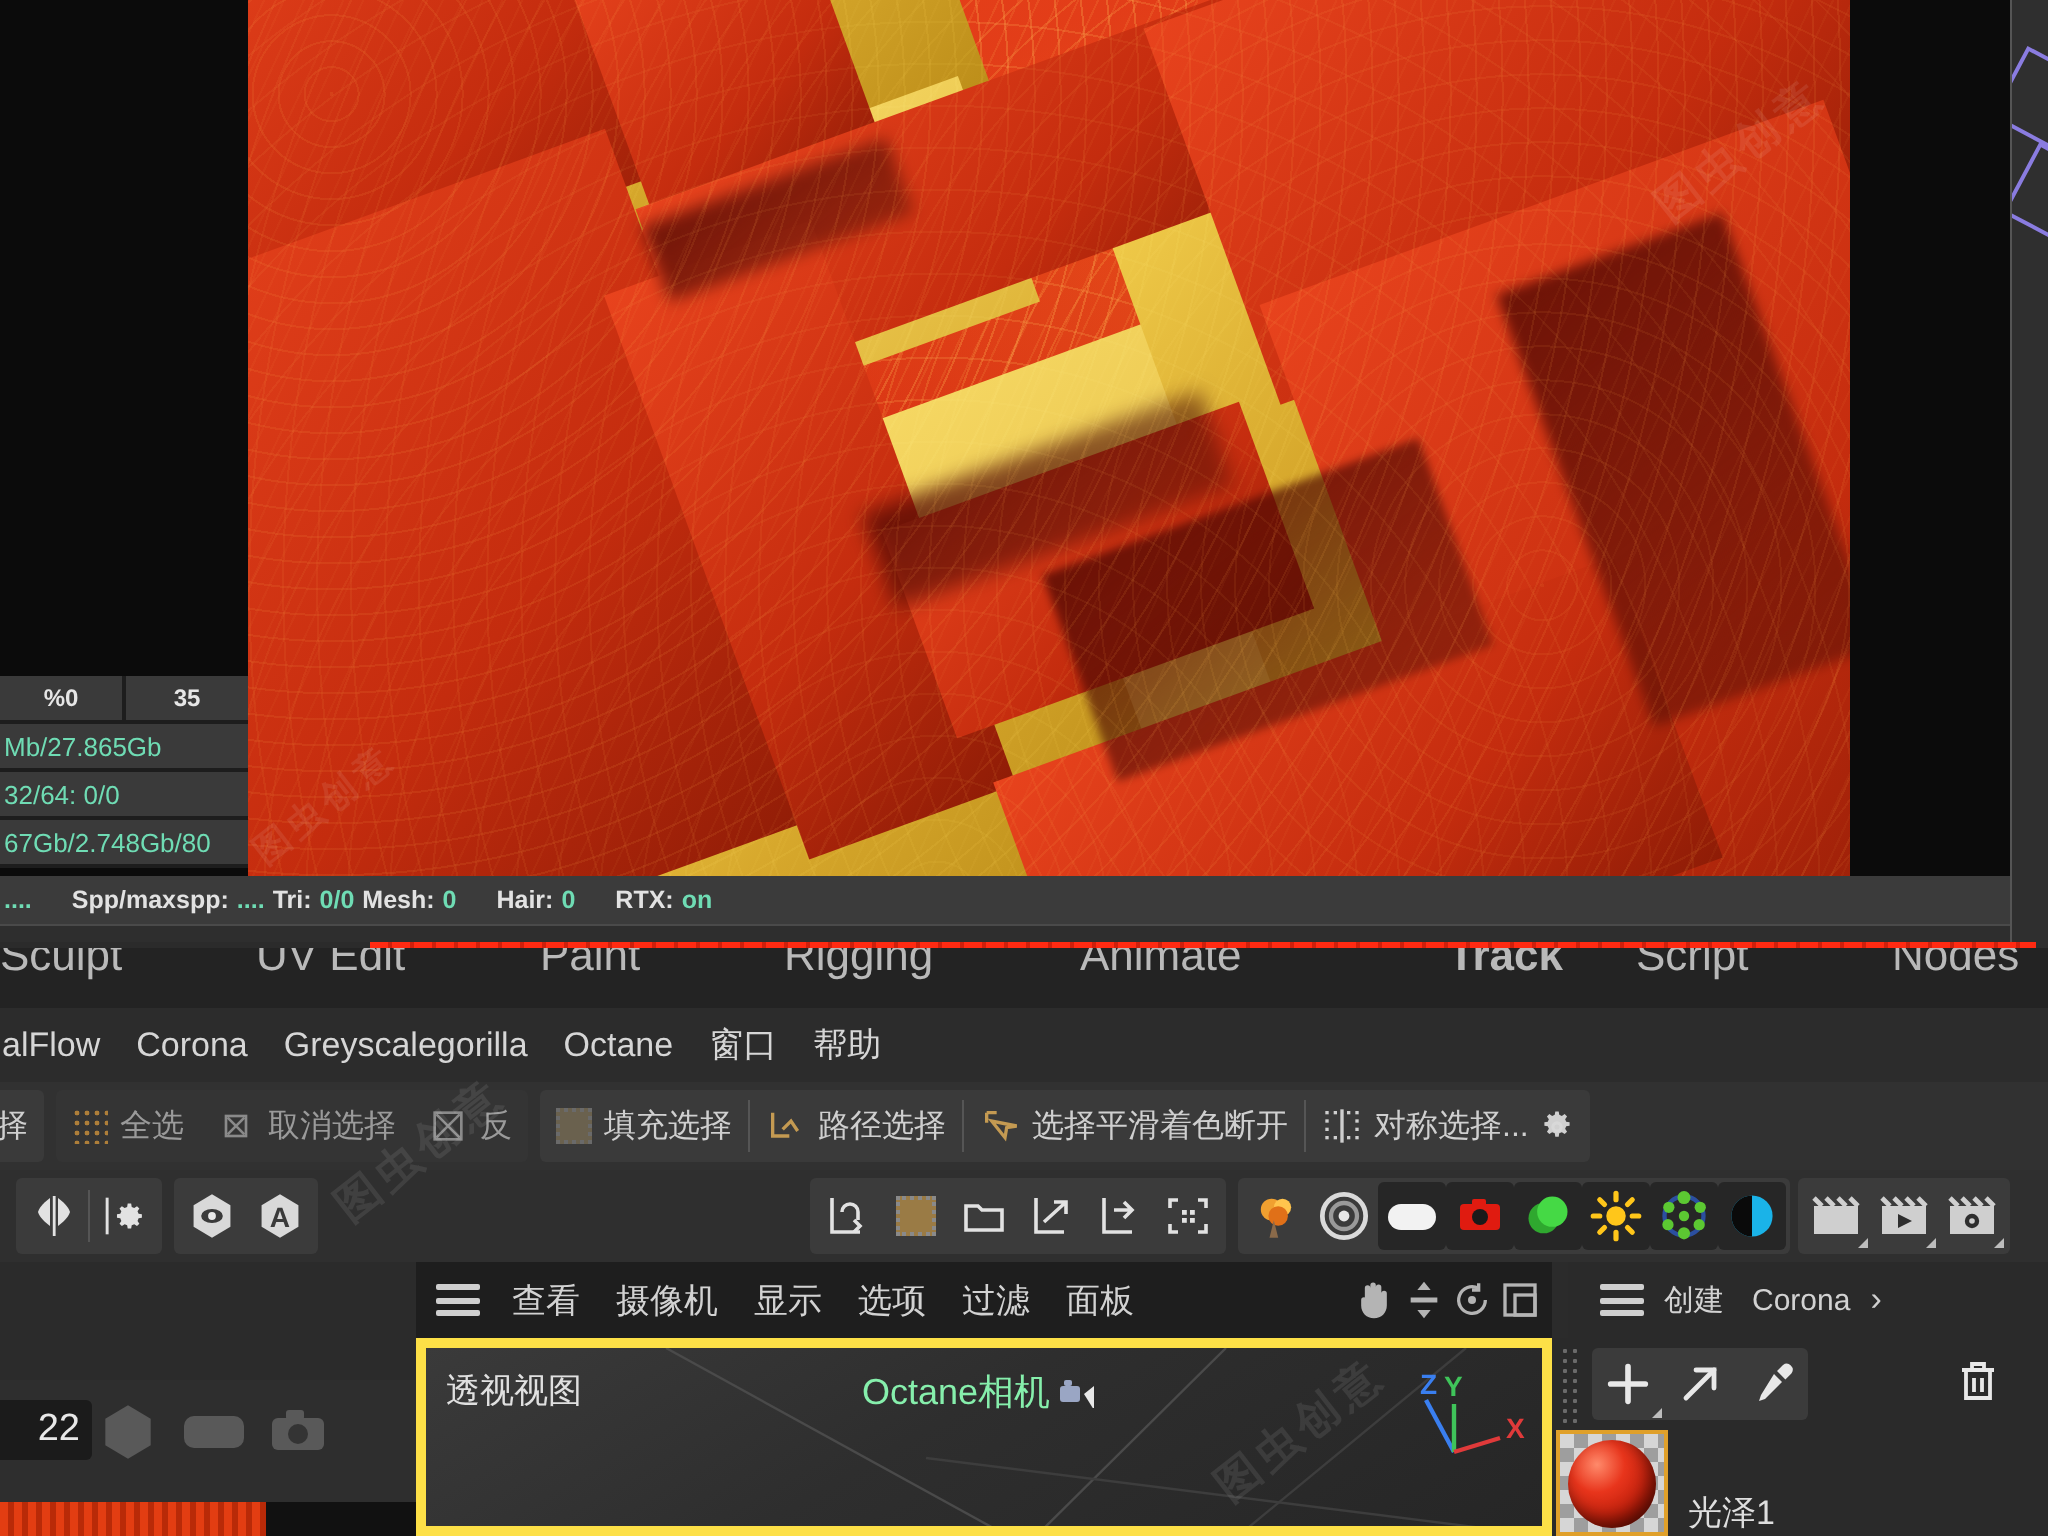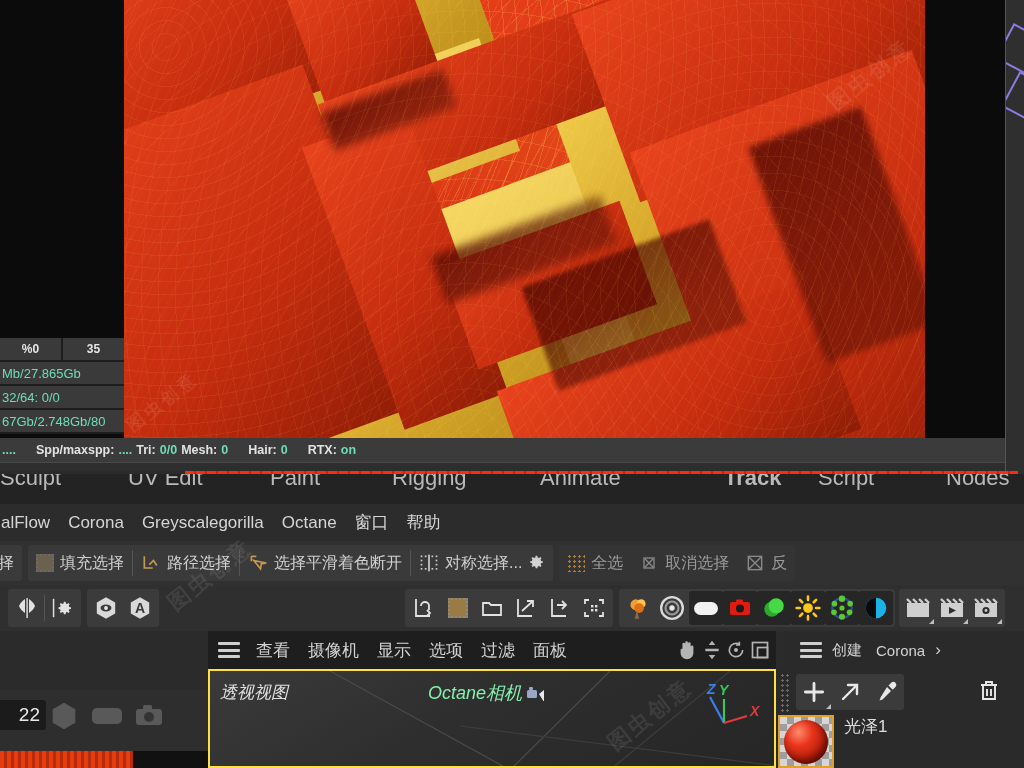--- a/index.html
+++ b/index.html
@@ -193,21 +193,21 @@
     position:absolute; left:784px; top:631px; width:240px; height:38px;
     background:#2a2a2a; display:flex; align-items:center; gap:6px; padding-left:8px;
     overflow:hidden;
   }
   #right-menu .vm-item{ font-size:15px; color:#d2d2d2; padding:2px 4px; white-space:nowrap; }
   #right-menu .chev{ color:#cfcfcf; font-size:17px; }
 
   
   #viewport{
     position:absolute; left:208px; top:669px; width:568px; height:99px;
-    background:#2d2d2d; overflow:hidden; border:2px solid #fde047;font-style:italic;
+    background:#2d2d2d; overflow:hidden; border:5px solid #fde047;
   }
   #viewport .vp-bg{
     position:absolute; inset:0;
     background:linear-gradient(150deg,#3a3a3a 0%,#2e2e2e 45%,#262626 100%);
   }
   #vp-label-left{
     position:absolute; left:10px; top:10px; font-size:17px; color:#e0e0e0;
   }
   #vp-label-cam{
     position:absolute; left:218px; top:10px; font-size:18px; color:#86efac;
@@ -226,21 +226,21 @@
   #mat-toolbar .mt-group{
     display:flex; align-items:center; height:36px; background:#3b3b3b; border-radius:3px;
   }
   .mt-btn{
     width:36px; height:36px; display:flex; align-items:center; justify-content:center;
     position:relative; cursor:default;
   }
   #mat-trash{ position:absolute; left:195px; top:4px; }
   #mat-list{
     position:absolute; left:0px; top:46px; width:248px; height:53px;
-    display:flex; align-items:flex-start; gap:10px; padding-left:2px;
+    display:flex; align-items:flex-end; gap:10px; padding-left:2px;
   }
   #mat-thumb{
     width:56px; height:53px; border:2px solid #e0a02a; flex:0 0 auto;
     background-image:
       linear-gradient(45deg,#9e9e9e 25%,transparent 25%,transparent 75%,#9e9e9e 75%),
       linear-gradient(45deg,#9e9e9e 25%,#d6d6d6 25%,#d6d6d6 75%,#9e9e9e 75%);
     background-size:14px 14px; background-position:0 0,7px 7px;
     display:flex; align-items:center; justify-content:center;
   }
   #mat-sphere{
@@ -378,20 +378,41 @@
   <span class="menu-item">Octane</span>
   <span class="menu-item">窗口</span>
   <span class="menu-item">帮助</span>
 </div>
 
 <div id="select-toolbar">
 
   <div class="tb-group" style="margin-left:-26px;">
     <div class="tb-btn">
       <span>选择</span>
+    </div>
+  </div>
+
+  <div class="tb-group dim">
+    <div class="tb-btn">
+      <span class="icon-dots"></span>
+      <span style="color:#9a9a9a;">全选</span>
+    </div>
+    <div class="tb-btn">
+      <svg class="icon-sym" viewBox="0 0 24 24" fill="none" stroke="#8a8a8a" stroke-width="1.6">
+        <rect x="6" y="6" width="12" height="12"></rect>
+          <path d="M7 7l10 10M17 7L7 17"></path>
+      </svg>
+      <span style="color:#9a9a9a;">取消选择</span>
+    </div>
+    <div class="tb-btn">
+      <svg class="icon-sym" viewBox="0 0 24 24" fill="none" stroke="#8a8a8a" stroke-width="1.6">
+        <rect x="4" y="4" width="16" height="16"></rect>
+          <path d="M5 5l14 14M19 5L5 19"></path>
+      </svg>
+      <span style="color:#9a9a9a;">反</span>
     </div>
   </div>
 
   <div class="tb-group">
     <div class="tb-btn">
       <span class="icon-sq faded"></span>
       <span>填充选择</span>
     </div>
     <div class="tb-sep"></div>
     <div class="tb-btn">
@@ -426,41 +447,20 @@
             <rect x="20" y="8" width="2" height="2"></rect>
           <rect x="20" y="13" width="2" height="2"></rect>
             <rect x="20" y="18" width="2" height="2"></rect>
         </g>
       </svg>
       <span>对称选择...</span>
       <svg class="gear" viewBox="0 0 24 24" fill="#d8d8d8">
         <path d="M12 8a4 4 0 100 8 4 4 0 000-8zm0 2.2a1.8 1.8 0 110 3.6 1.8 1.8 0 010-3.6z"></path>
         <path d="M13.2 1h-2.4l-.4 2.4-1.8.75L6.6 2.8 4.9 4.5l1.35 2-.75 1.8L3.1 8.7v2.4l2.4.4.75 1.8-1.35 2 1.7 1.7 2-1.35 1.8.75.4 2.4h2.4l.4-2.4 1.8-.75 2 1.35 1.7-1.7-1.35-2 .75-1.8 2.4-.4V8.7l-2.4-.4-.75-1.8 1.35-2-1.7-1.7-2 1.35-1.8-.75z" opacity=".95"></path>
       </svg>
-    </div>
-  </div>
-
-  <div class="tb-group dim">
-    <div class="tb-btn">
-      <span class="icon-dots"></span>
-      <span style="color:#9a9a9a;">全选</span>
-    </div>
-    <div class="tb-btn">
-      <svg class="icon-sym" viewBox="0 0 24 24" fill="none" stroke="#8a8a8a" stroke-width="1.6">
-        <rect x="6" y="6" width="12" height="12"></rect>
-          <path d="M7 7l10 10M17 7L7 17"></path>
-      </svg>
-      <span style="color:#9a9a9a;">取消选择</span>
-    </div>
-    <div class="tb-btn">
-      <svg class="icon-sym" viewBox="0 0 24 24" fill="none" stroke="#8a8a8a" stroke-width="1.6">
-        <rect x="4" y="4" width="16" height="16"></rect>
-          <path d="M5 5l14 14M19 5L5 19"></path>
-      </svg>
-      <span style="color:#9a9a9a;">反</span>
     </div>
   </div>
 </div>
 
 <div id="icon-toolbar">
 
   <div class="ic-group" style="margin-left:8px;">
     <div class="ic-btn">
       <svg width="24" height="24" viewBox="0 0 24 24" fill="#e2e2e2">
         <path d="M10 3c-2.5 2-5 4-6 7 1 3 3.5 5 6 7z"></path>

